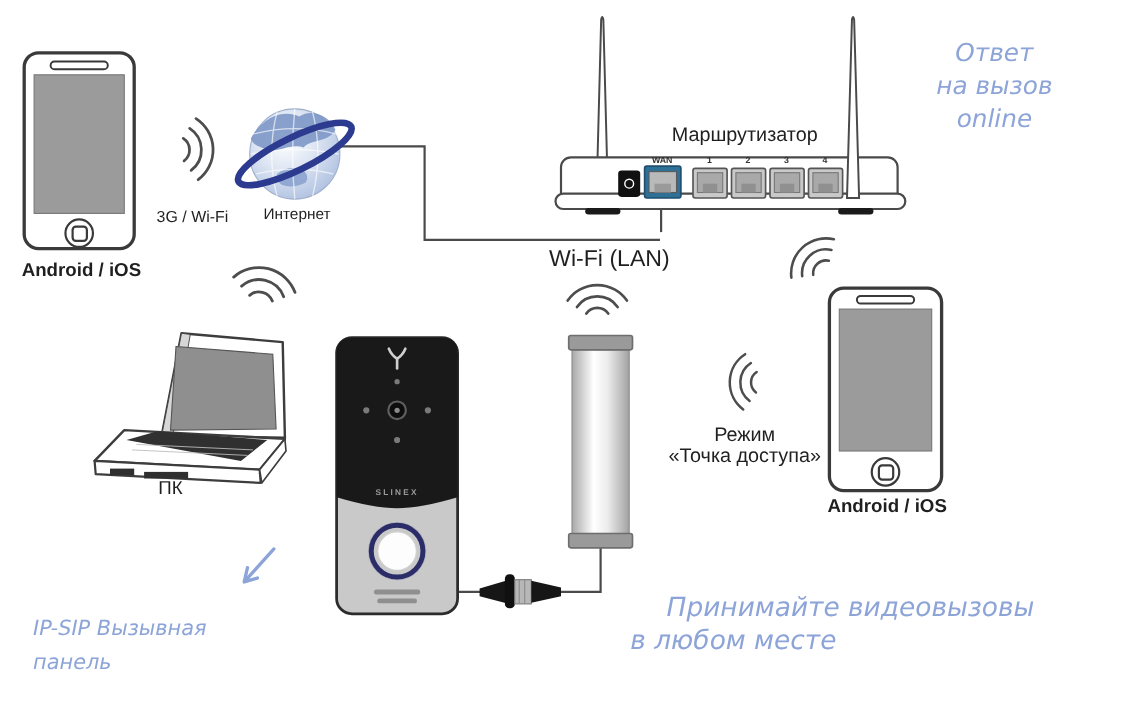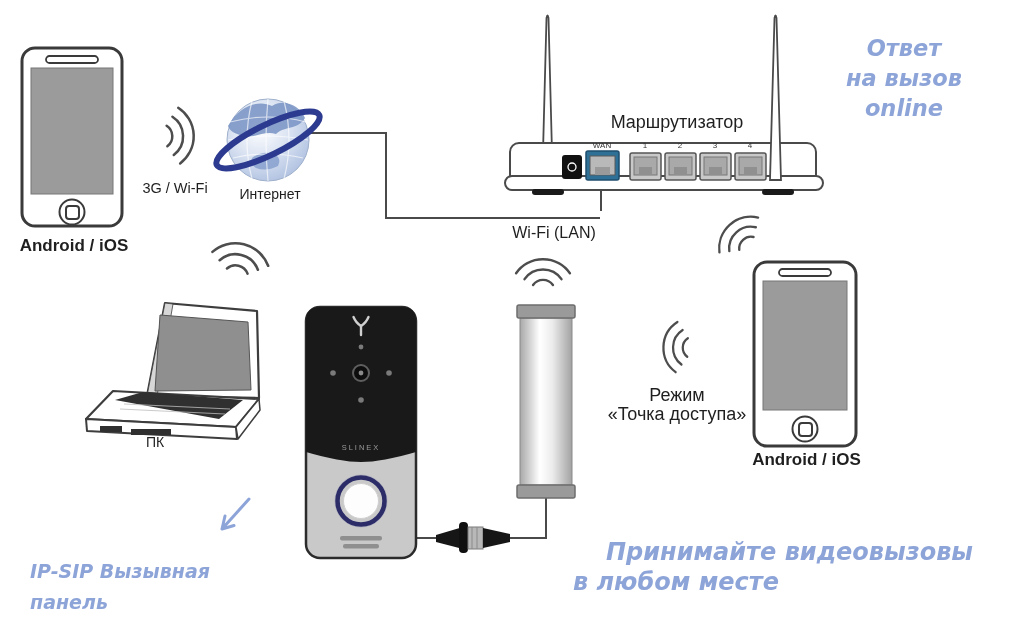--- a/index.html
+++ b/index.html
@@ -2,22 +2,22 @@
 <html><head>
 <meta charset="utf-8">
 <style>
   html,body{margin:0;padding:0;background:#ffffff;}
   #canvas{position:relative;width:1024px;height:640px;background:#ffffff;overflow:hidden;
           font-family:"Liberation Sans",sans-serif;}
   .abs{position:absolute;}
   .lbl{position:absolute;color:#1f1f1f;text-align:center;white-space:pre-line;
        font-family:"Liberation Sans",sans-serif;}
   .blue{position:absolute;color:#8da4d8;font-family:"DejaVu Sans",sans-serif;
-        font-weight:bold;font-style:italic;white-space:pre-line;}
-  .portlbl{position:absolute;width:30px;text-align:center;font-size:8px;font-weight:400;color:#333;}
+        font-weight:normal;font-style:italic;white-space:pre-line;}
+  .portlbl{position:absolute;width:30px;text-align:center;font-size:8px;font-weight:700;color:#333;}
   svg{display:block;}
   .wifi{position:absolute;}
 </style>
 </head>
 <body>
 
 <div id="canvas">
 
   <svg width="0" height="0" style="position:absolute">
     <defs>
@@ -53,21 +53,21 @@
   <svg class="wifi" style="left:513px;top:248px" width="60" height="45" viewBox="0 0 64 48">
       <use href="#wifi-fan"></use>
     </svg>
   <svg class="wifi" style="left:708px;top:211px;transform:rotate(-42deg)" width="58" height="44" viewBox="0 0 64 48">
       <use href="#wifi-fan"></use>
     </svg>
   <svg class="wifi" style="left:646px;top:326px;transform:rotate(-88deg)" width="56" height="42" viewBox="0 0 64 48">
       <use href="#wifi-fan"></use>
     </svg>
 
-  <div class="lbl" style="left:133px;top:180px;width:84px;font-size:14.5px">3G / Wi-Fi</div>
+  <div class="lbl" style="left:133px;top:190px;width:84px;font-size:14.5px">3G / Wi-Fi</div>
 
   <svg class="abs" style="left:205px;top:88px" width="130" height="105" viewBox="205 88 130 105">
     <defs>
       <radialGradient id="gGlobe" cx="40%" cy="35%" r="75%">
         <stop offset="0" stop-color="#ffffff"></stop>
           <stop offset="0.45" stop-color="#dde5f3"></stop>
         <stop offset="1" stop-color="#a9bcde"></stop>
       </radialGradient>
     </defs>
     <circle cx="268" cy="140" r="41" fill="url(#gGlobe)" stroke="#9fb0cc" stroke-width="1"></circle>
@@ -120,35 +120,35 @@
       <path d="M770 180 L774.5 18 Q775.5 13 776.5 18 L781 180 Z" fill="#fff" stroke="#4a4a4a" stroke-width="1.8"></path>
     </svg>
     <span class="portlbl" style="left:87px;top:136px">WAN</span>
     <span class="portlbl" style="left:130px;top:136px">1</span>
     <span class="portlbl" style="left:165px;top:136px">2</span>
     <span class="portlbl" style="left:200px;top:136px">3</span>
     <span class="portlbl" style="left:235px;top:136px">4</span>
   </div>
   <div class="lbl" style="left:589px;top:112px;width:176px;font-size:18px">Маршрутизатор</div>
 
-  <div class="lbl" style="left:498px;top:224px;width:112px;font-size:16px">Wi-Fi (LAN)</div>
+  <div class="lbl" style="left:498px;top:224px;width:112px;font-size:21px">Wi-Fi (LAN)</div>
 
   <svg class="abs" style="left:78px;top:290px" width="190" height="155" viewBox="78 290 190 155">
     <polygon points="147,396 165,303 257,311 259,398" fill="#fff" stroke="#3d3d3d" stroke-width="2.2" stroke-linejoin="round"></polygon>
     <polygon points="147,396 165,303 173,304 157,396" fill="#d7d7d7" stroke="#3d3d3d" stroke-width="0.8"></polygon>
     <polygon points="160,315 248,322 251,390 155,391" fill="#8f8f8f" stroke="#555" stroke-width="1"></polygon>
     <polygon points="86,419 113,391 259,399 236,427" fill="#fff" stroke="#3d3d3d" stroke-width="2.2" stroke-linejoin="round"></polygon>
     <polygon points="115,400 143,392 243,400 219,419" fill="#303030"></polygon>
     <path d="M124 404 L230 409 M120 409 L225 414" stroke="#bdbdbd" stroke-width="0.8" fill="none"></path>
     <polygon points="86,419 236,427 237,439 87,431" fill="#fff" stroke="#3d3d3d" stroke-width="2" stroke-linejoin="round"></polygon>
     <polygon points="236,427 259,399 260,410 238,439" fill="#fff" stroke="#3d3d3d" stroke-width="1.5" stroke-linejoin="round"></polygon>
     <rect x="100" y="426" width="22" height="6" fill="#2f2f2f"></rect>
     <rect x="131" y="429" width="40" height="6" fill="#2f2f2f"></rect>
   </svg>
-  <div class="lbl" style="left:131px;top:434px;width:48px;font-size:14px">ПК</div>
+  <div class="lbl" style="left:131px;top:434px;width:48px;font-size:17px">ПК</div>
 
   <div class="abs" style="left:300px;top:302px;width:125px;height:262px">
     <svg width="125" height="262" viewBox="300 302 125 262">
       <rect x="306" y="307" width="110" height="251" rx="14" fill="#c9c9c9" stroke="#2b2b2b" stroke-width="2.5"></rect>
       <path d="M306 321 Q306 307 320 307 L402 307 Q416 307 416 321 L416 452 Q382 462 361 462 Q340 462 306 452 Z" fill="#191919"></path>
       <g fill="none" stroke="#cfcfcf" stroke-width="2.4" stroke-linecap="round">
         <path d="M361 335 V326"></path>
         <path d="M361 326 Q356 323 353.5 317"></path>
         <path d="M361 326 Q366 323 368.5 317"></path>
       </g>
@@ -157,21 +157,21 @@
       <circle cx="361" cy="373" r="2.4" fill="#8a8a8a"></circle>
       <circle cx="333" cy="373" r="2.8" fill="#7a7a7a"></circle>
       <circle cx="389" cy="373" r="2.8" fill="#7a7a7a"></circle>
       <circle cx="361" cy="400" r="2.8" fill="#7a7a7a"></circle>
       <circle cx="361" cy="501" r="26" fill="none" stroke="#9a9ab8" stroke-width="1" opacity="0.5"></circle>
       <circle cx="361" cy="501" r="23.5" fill="none" stroke="#2b2c68" stroke-width="4.5"></circle>
       <circle cx="361" cy="501" r="17.5" fill="#fdfdfd" stroke="#d0d0d0" stroke-width="1"></circle>
       <rect x="340" y="536" width="42" height="4.5" rx="2" fill="#8f8f8f"></rect>
       <rect x="343" y="544" width="36" height="4.5" rx="2" fill="#8f8f8f"></rect>
     </svg>
-    <span class="lbl" style="left:26px;top:141px;width:70px;font-size:7.5px;font-weight:400;letter-spacing:2px;color:#9a9a9a">SLINEX</span>
+    <span class="lbl" style="left:26px;top:141px;width:70px;font-size:7.5px;font-weight:700;letter-spacing:2px;color:#9a9a9a">SLINEX</span>
   </div>
 
   <svg class="abs" style="left:430px;top:518px" width="85" height="36" viewBox="430 518 85 36">
     <path d="M436 535 L463 527 L463 549 L436 542 Z" fill="#161616"></path>
     <rect x="459" y="522" width="9" height="31" rx="4" fill="#101010"></rect>
     <rect x="468" y="527" width="15" height="22" fill="#b8b8b8" stroke="#7a7a7a" stroke-width="1"></rect>
     <path d="M472 527 V549 M477 527 V549" stroke="#8a8a8a" stroke-width="1"></path>
     <path d="M483 528 L510 534 L510 542 L483 548 Z" fill="#161616"></path>
   </svg>
 

